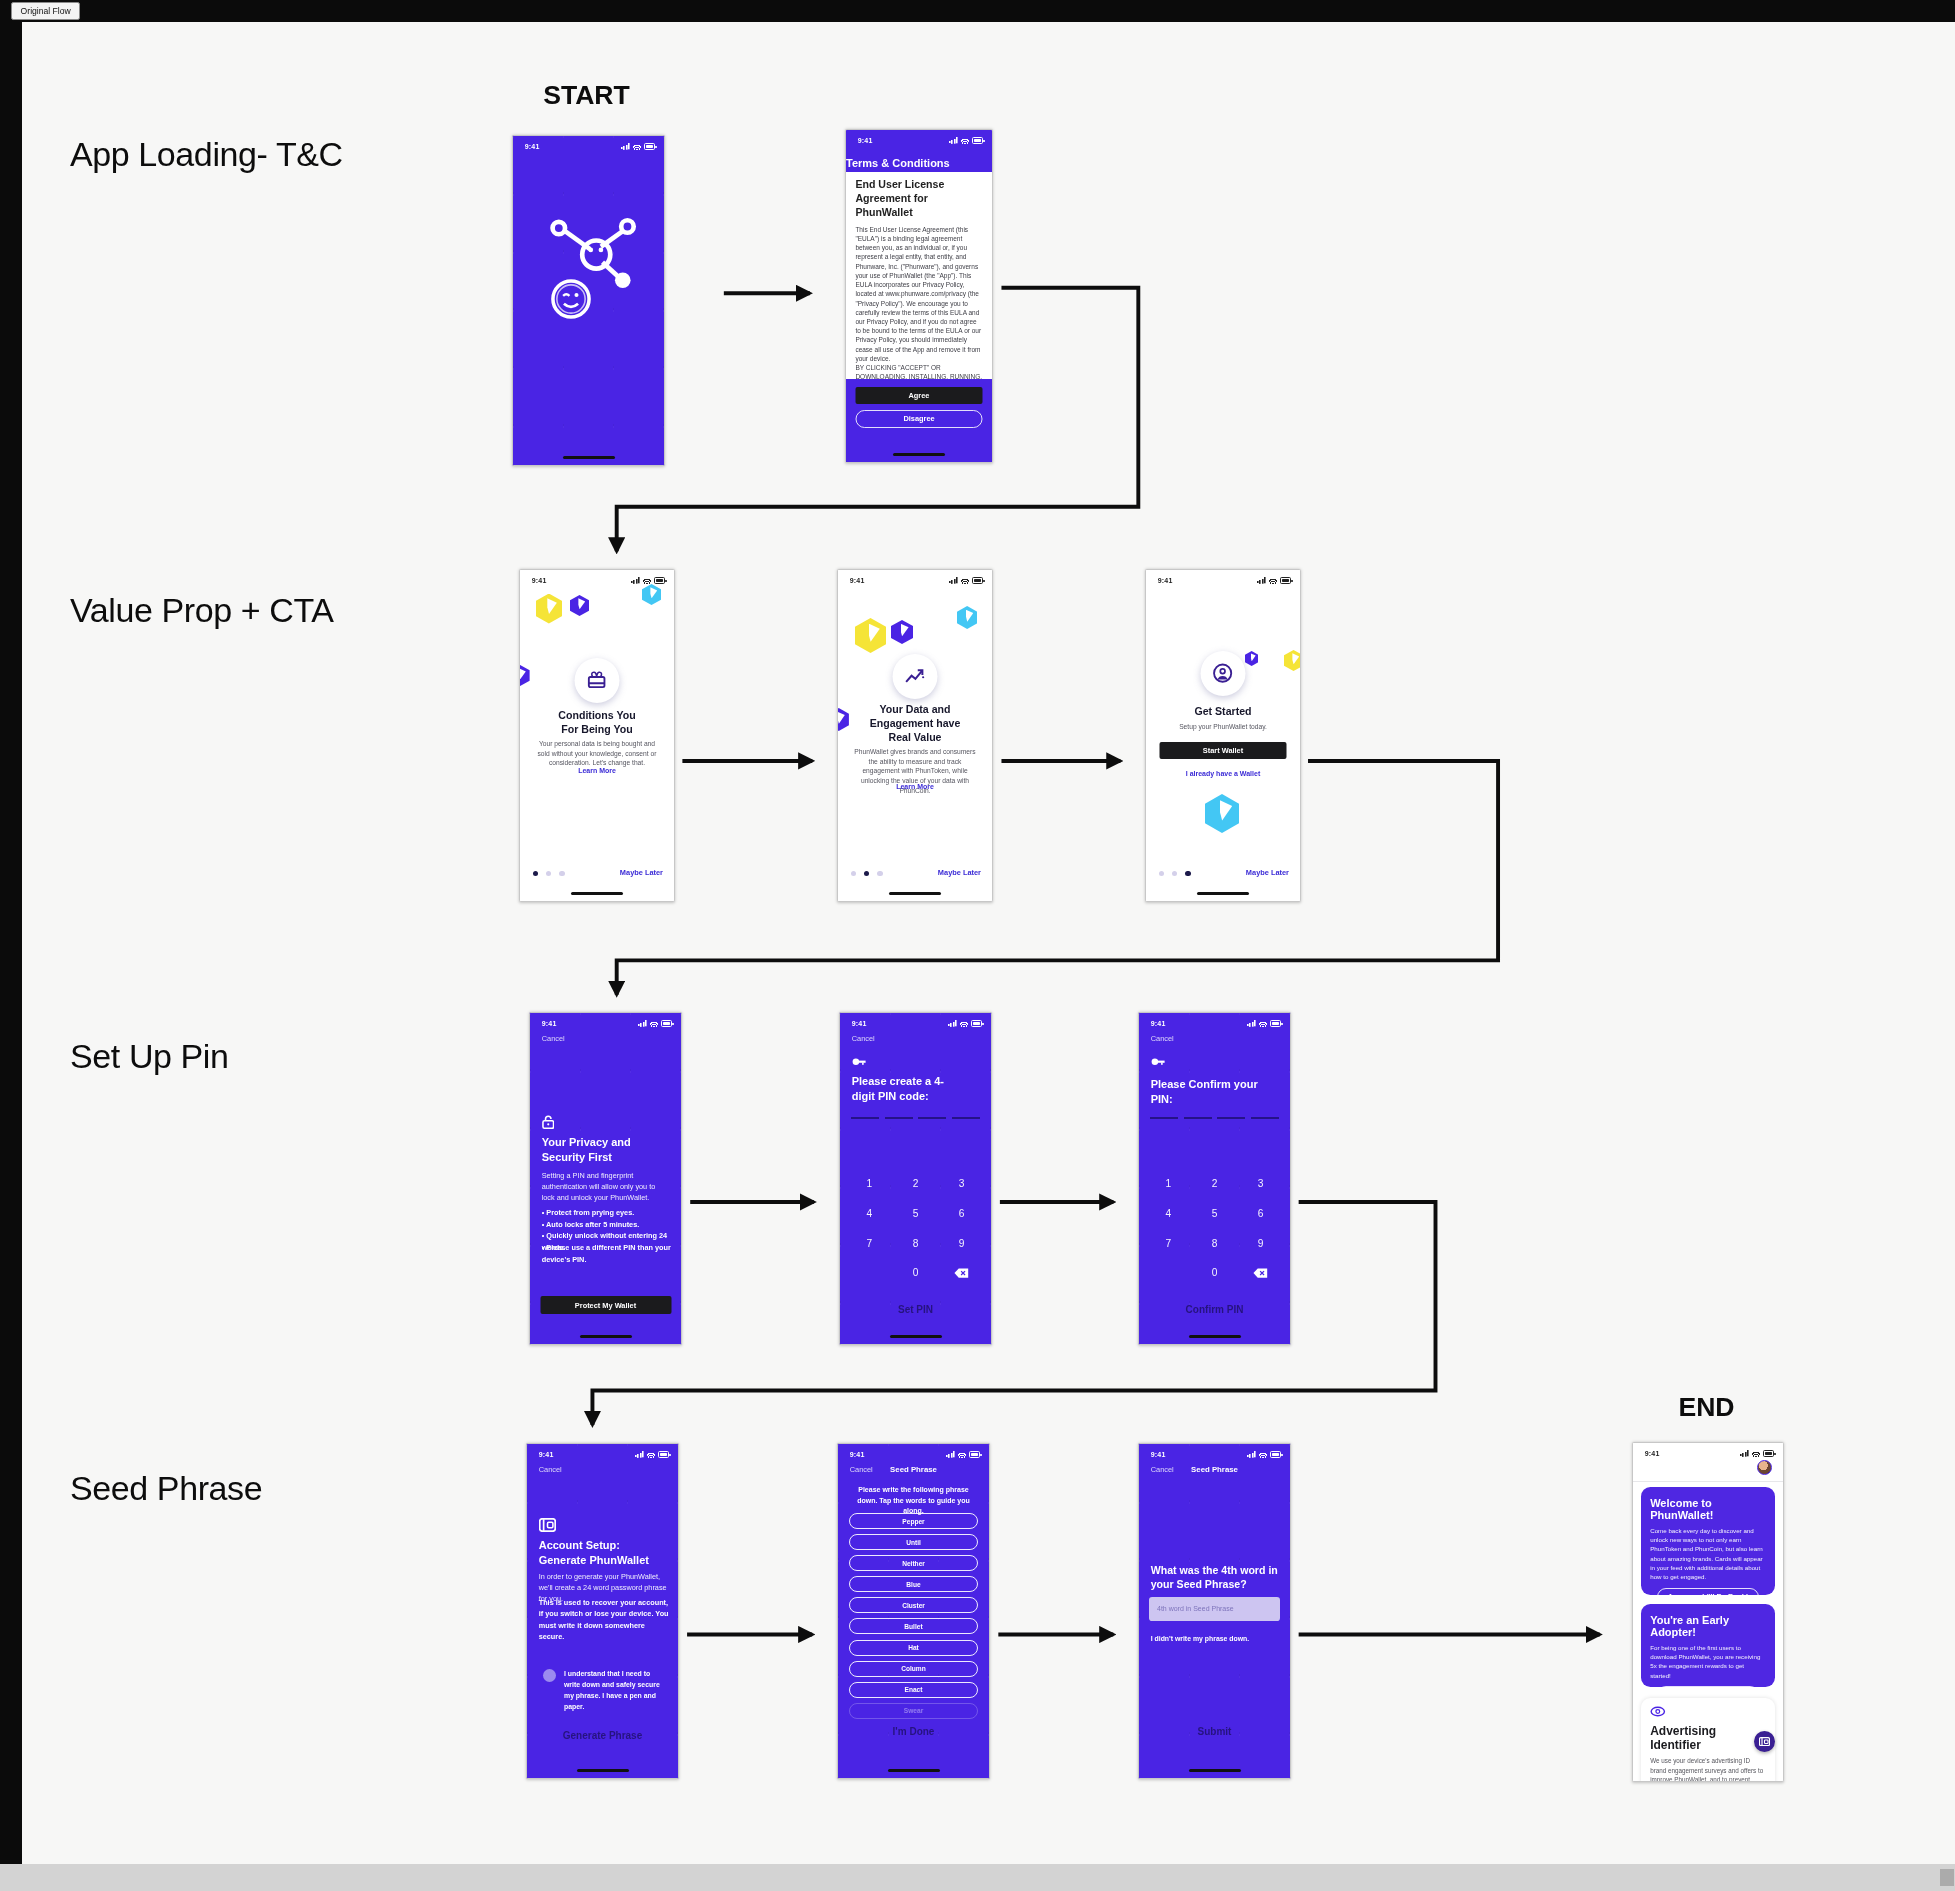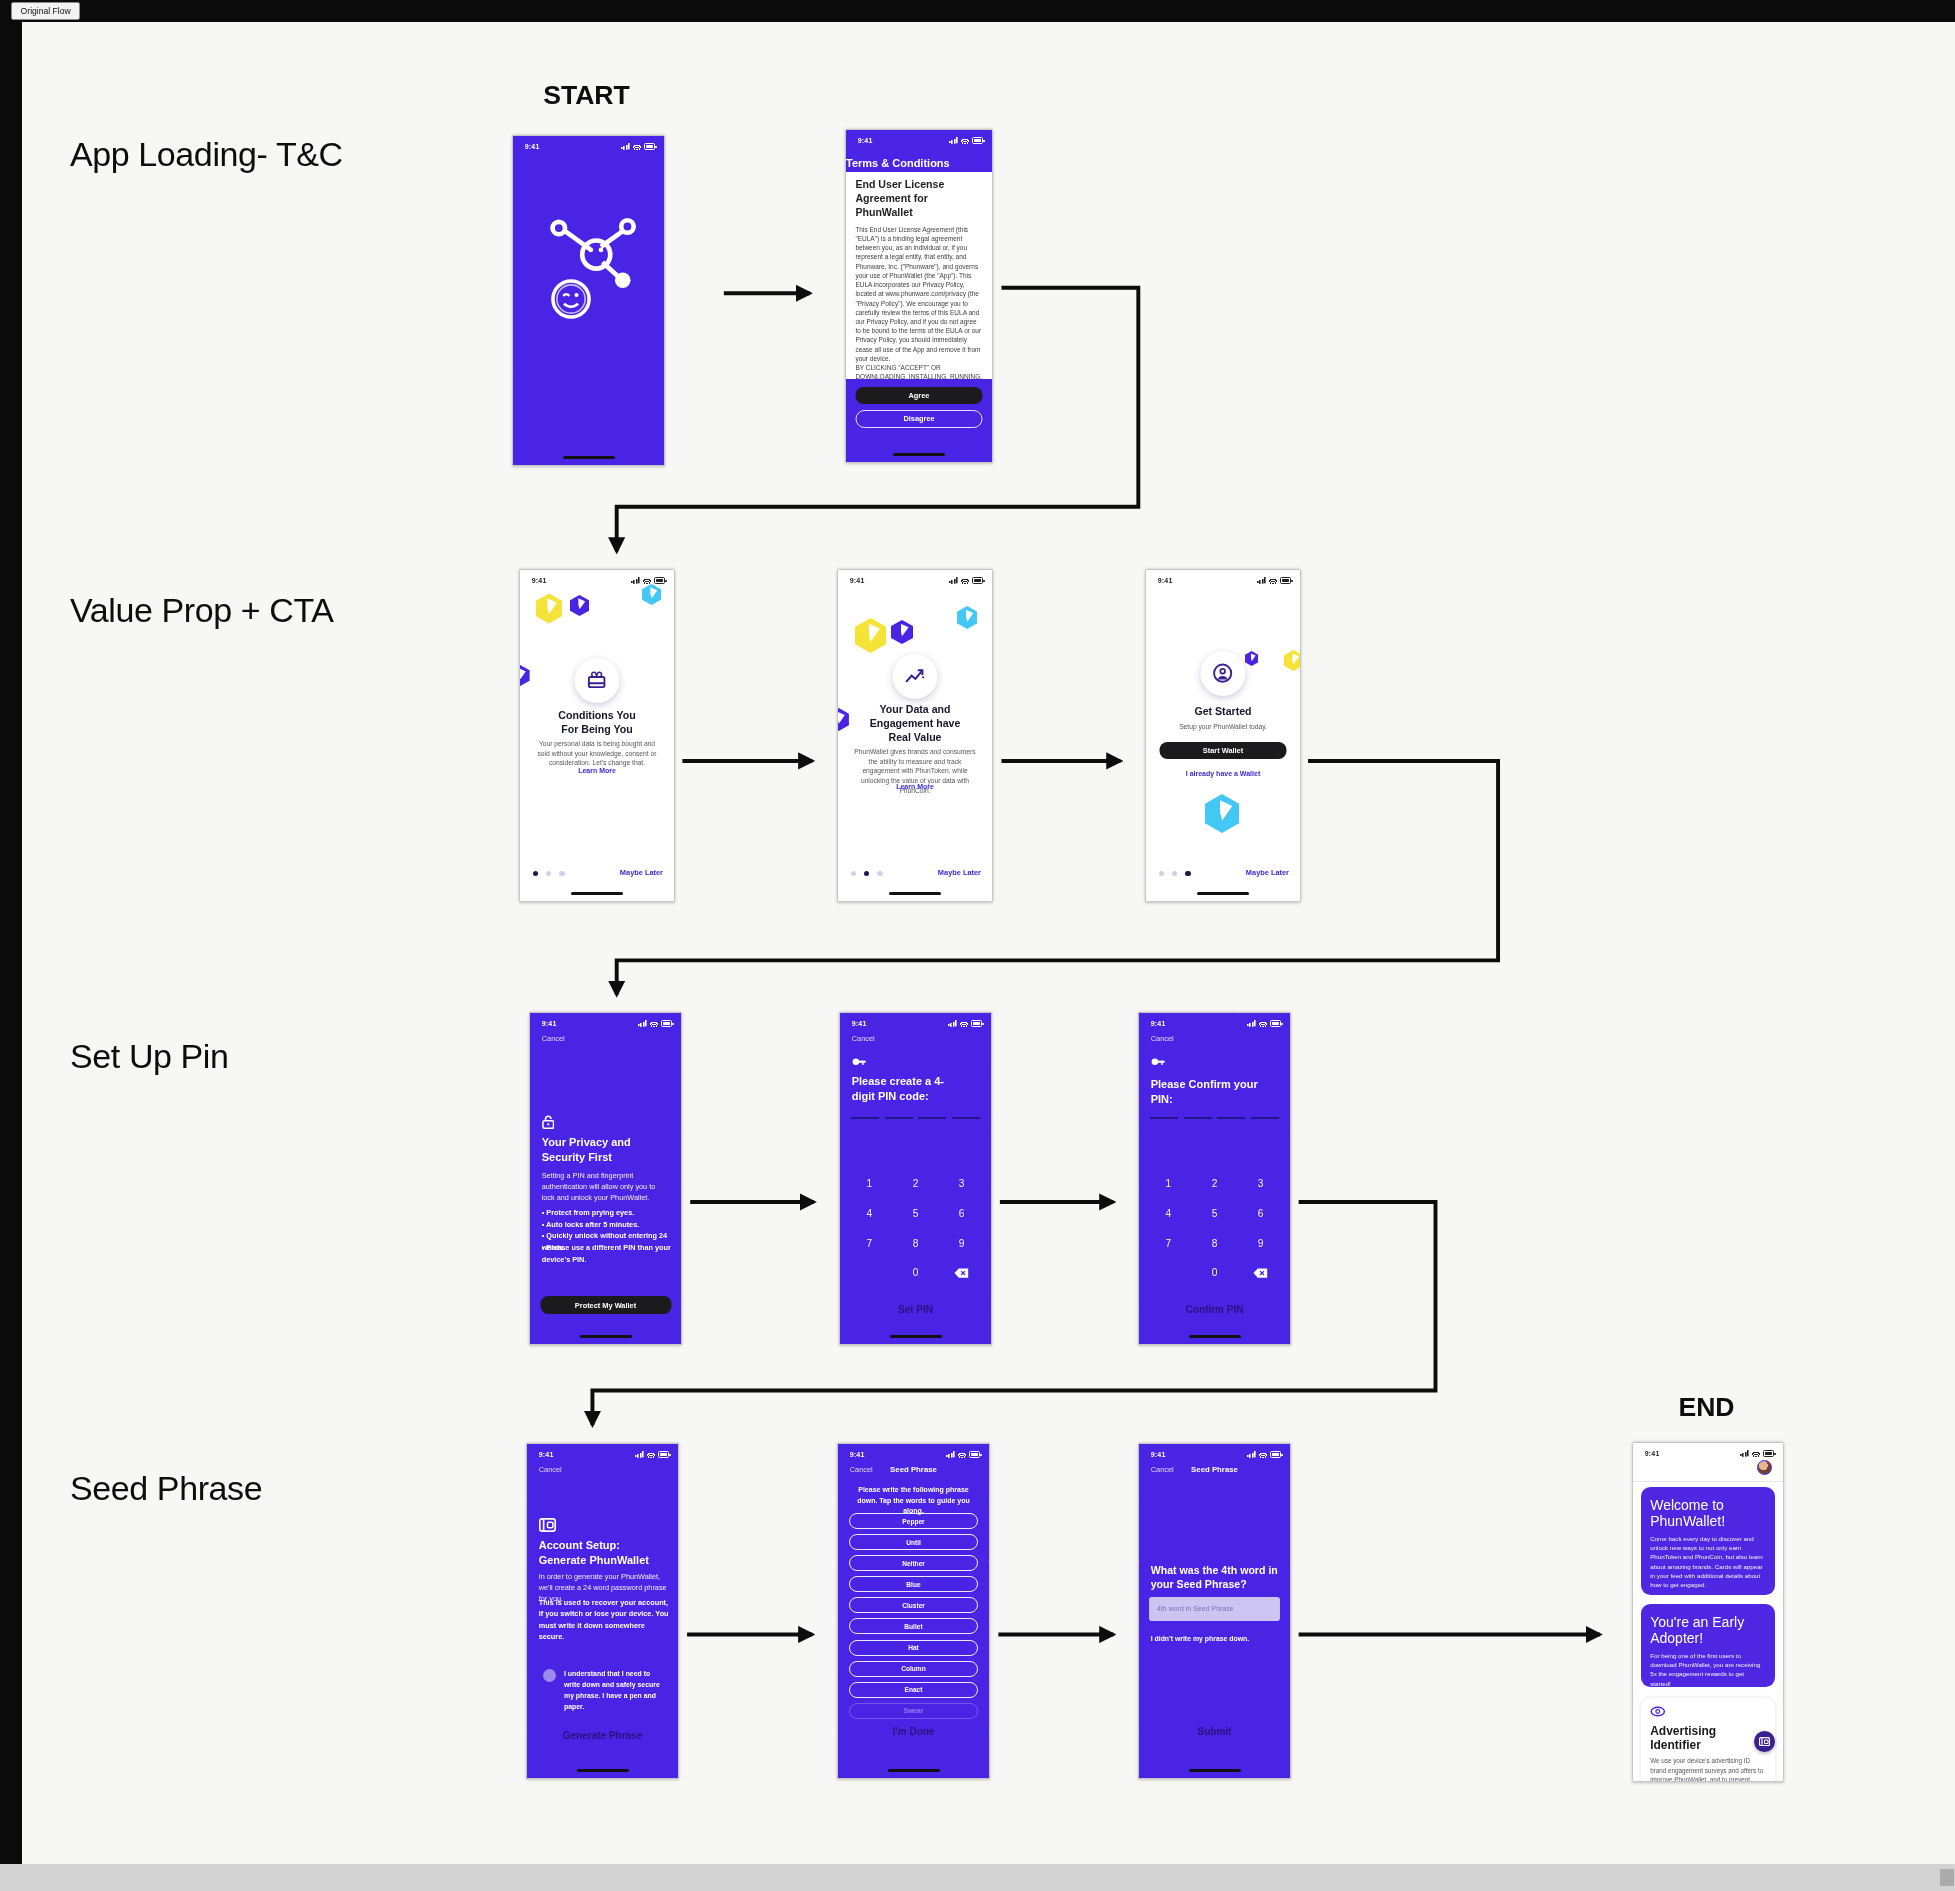--- a/index.html
+++ b/index.html
@@ -52,21 +52,21 @@
   .hero{position:absolute;left:50%;transform:translateX(-50%);width:45px;height:45px;border-radius:50%;
         background:#fff;box-shadow:0 2.3px 7.8px rgba(110,110,160,.35);display:flex;align-items:center;justify-content:center;}
   .vp-title{position:absolute;left:0;right:0;text-align:center;font-size:10.6px;font-weight:bold;color:#17172b;
             white-space:pre-line;line-height:1.3;}
   .vp-body{position:absolute;left:14px;right:14px;text-align:center;font-size:6.7px;color:#55555f;line-height:1.45;}
   .vp-link{position:absolute;left:0;right:0;text-align:center;font-size:7px;font-weight:bold;color:#3B2BD6;}
   .dots{position:absolute;left:12.5px;bottom:25px;display:flex;gap:7.8px;align-items:center;}
   .dot{width:5.5px;height:5.5px;border-radius:50%;background:#d4d0ea;}
   .dot.active{background:#1c1a4a;}
   .maybe{position:absolute;right:11px;bottom:24px;font-size:7.4px;font-weight:bold;color:#3B2BD6;}
-  .blackpill{position:absolute;left:50%;transform:translateX(-50%);background:#1b1b1d;color:#fff;border-radius:8px;
+  .blackpill{position:absolute;left:50%;transform:translateX(-50%);background:#1b1b1d;color:#fff;border-radius:2px;
              display:flex;align-items:center;justify-content:center;font-size:7.4px;font-weight:bold;}
   .outpill{border:0.8px solid rgba(255,255,255,.85);color:#fff;border-radius:14px;display:flex;align-items:center;
            justify-content:center;font-size:7.4px;font-weight:bold;}
 
   
   .tc-head{position:absolute;left:0;top:0;right:0;height:42px;background:#4A24E4;color:#fff;}
   .tc-title{position:absolute;top:26.6px;left:0;right:0;font-size:11px;font-weight:bold;color:#fff;}
   .tc-body{position:absolute;left:9.4px;right:9.4px;top:48px;color:#3c3c44;}
   .tc-h{font-size:10.6px;font-weight:bold;color:#222;line-height:1.3;margin:0 0 5.5px 0;}
   .tc-p{font-size:6.5px;line-height:1.42;margin:0;}
@@ -87,21 +87,21 @@
         align-items:center;justify-content:center;font-size:6.6px;font-weight:bold;color:#fff;}
   .pill.faded{opacity:.38;border-color:rgba(255,255,255,.6);}
   .seed-instr{position:absolute;left:12.5px;right:12.5px;text-align:center;font-size:7px;font-weight:bold;color:#fff;line-height:1.5;}
   .chk{position:absolute;width:13.3px;height:13.3px;border-radius:50%;background:#9b8bef;}
   .quiz-input{position:absolute;left:10.2px;right:10.2px;height:23.5px;background:#CDC5F1;border:none;border-radius:3.1px;
               font-size:7px;padding:0 7.8px;box-sizing:border-box;color:#3a2f86;font-family:"Liberation Sans",sans-serif;}
   .quiz-input::placeholder{color:#7e74bb;}
 
   
   .hcard{position:absolute;left:7.8px;right:7.8px;border-radius:9.4px;background:#4F27E2;color:#fff;padding:8.6px 9.4px;box-sizing:border-box;}
-  .hcard .ht{font-size:14px;font-weight:normal;margin:1.6px 0 4.7px 0;}
+  .hcard .ht{font-size:11px;font-weight:bold;margin:1.6px 0 4.7px 0;}
   .hcard .hb{font-size:6.2px;line-height:1.5;color:rgba(255,255,255,.94);}
   .hcard .hbtn{margin:6.3px auto 1.6px auto;width:86%;height:15.6px;}
   .wcard{position:absolute;left:7.8px;right:7.8px;border-radius:9.4px;background:#fff;box-shadow:0 0.8px 4.7px rgba(0,0,0,.12);
          padding:7.8px 9.4px;box-sizing:border-box;}
   .wcard .ht{font-size:12px;font-weight:bold;color:#1b1b1f;margin:4.7px 0 3.9px 0;}
   .wcard .hb{font-size:6.3px;line-height:1.5;color:#55555c;}
   .u{text-decoration:underline;}
   .fab{position:absolute;width:21px;height:21px;border-radius:50%;background:#3A1F93;display:flex;align-items:center;justify-content:center;box-shadow:0 1.6px 3.9px rgba(0,0,0,.3);}
   .avatar{position:absolute;width:13.3px;height:13.3px;border-radius:50%;border:1.6px solid #4A24E4;
           background:radial-gradient(circle at 40% 35%, #e8b58c 0 40%, #6b4632 41% 75%, #2c1a4e 76%);}

